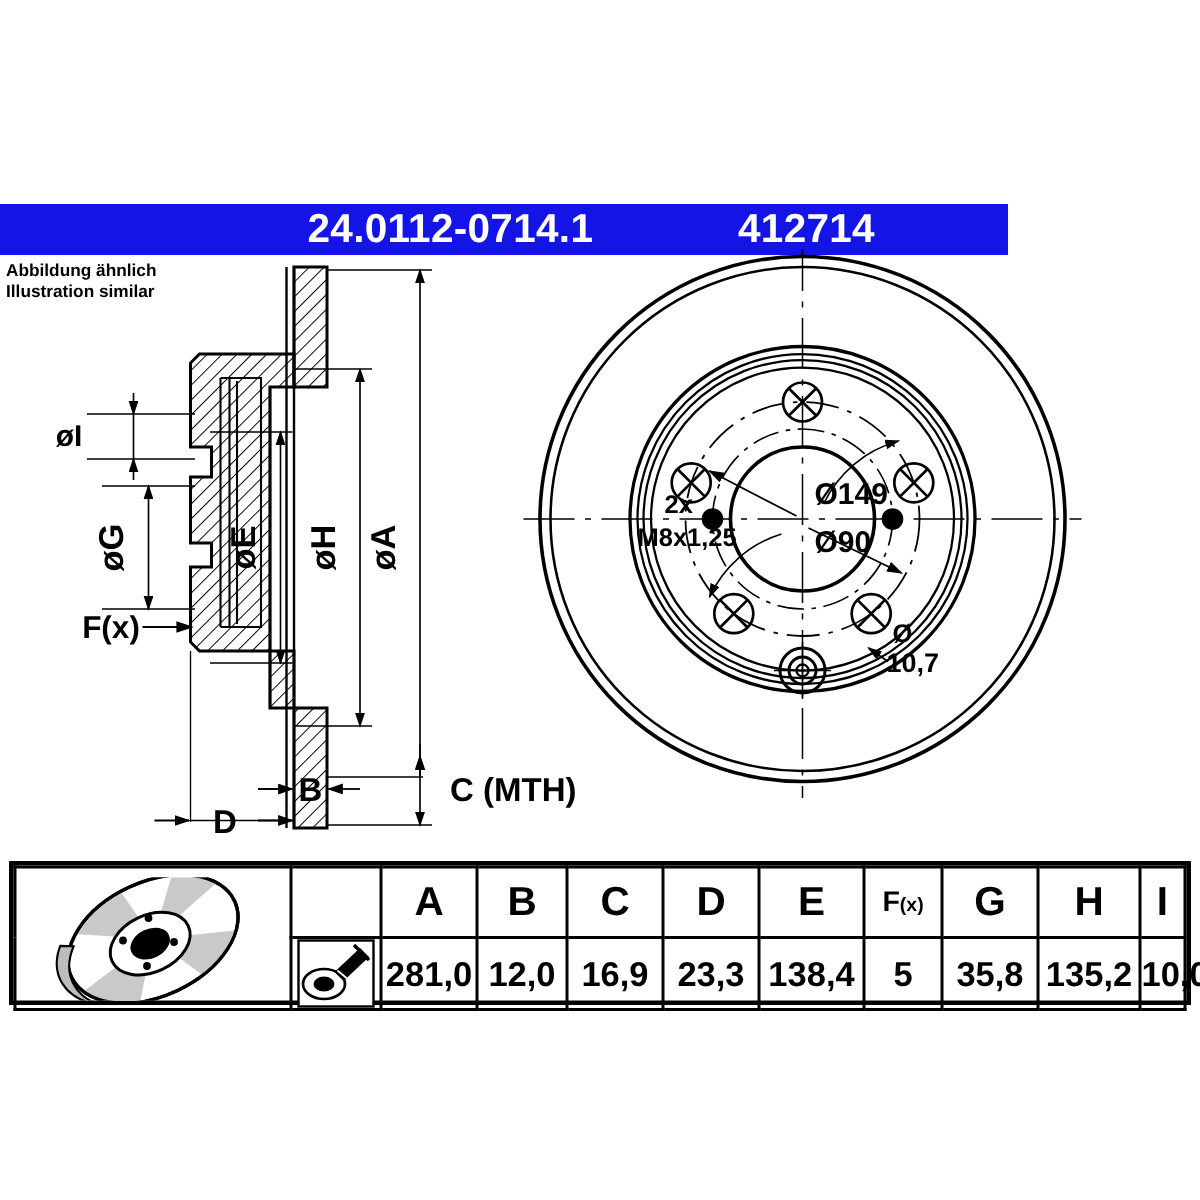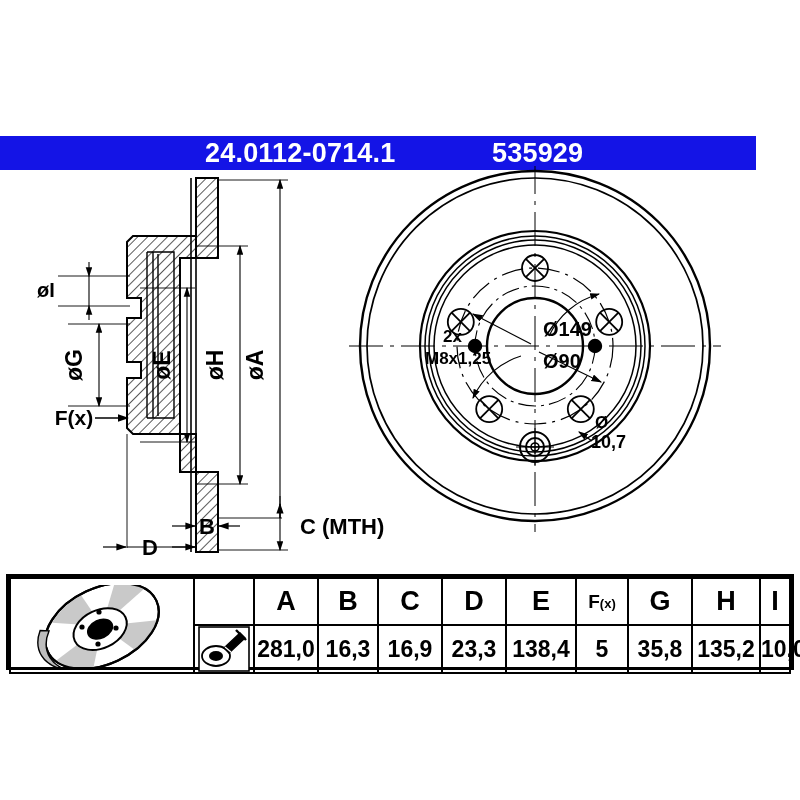--- a/index.html
+++ b/index.html
@@ -1,20 +1,20 @@
 <!DOCTYPE html>
 <html><head>
 <meta charset="utf-8">
 <style>
   html,body{margin:0;padding:0;background:#ffffff;}
   body{width:800px;height:800px;position:relative;font-family:"Liberation Sans",sans-serif;overflow:hidden;}
   #page{position:absolute;left:0;top:0;width:800px;height:800px;background:#fff;}
 
   
-  .blue-band{position:absolute;left:0;top:136px;width:756px;height:34px;background:#1414e6;}
+  .blue-band{position:absolute;left:0;top:136px;width:672px;height:34px;background:#1414e6;}
   .blue-band .hdr-txt{position:absolute;top:50%;transform:translateY(-50%);
        color:#fff;font-weight:bold;font-size:27px;letter-spacing:.2px;white-space:nowrap;
        font-family:"Liberation Sans",sans-serif;}
   #hdr-part{left:205px;}
   #hdr-code{left:492px;}
 
   
   .note{position:absolute;left:4px;top:174px;font-size:11.5px;font-weight:bold;color:#000;line-height:14px;}
   .note div{white-space:nowrap;}
 
@@ -37,23 +37,27 @@
   .no-bottom{border-bottom:none;}
   .icon-wrap{display:flex;align-items:center;justify-content:center;width:100%;height:100%;}
 </style>
 </head>
 <body>
 
 <div id="page">
 
   <div class="blue-band">
     <span class="hdr-txt" id="hdr-part">24.0112-0714.1</span>
-    <span class="hdr-txt" id="hdr-code">535929</span>
+    <span class="hdr-txt" id="hdr-code">412714</span>
   </div>
 
+  <div class="note">
+    <div>Abbildung ähnlich</div>
+    <div>Illustration similar</div>
+  </div>
 
   <svg id="draw" viewBox="0 0 800 400">
     <defs>
       <pattern id="hatch" width="7" height="7" patternTransform="rotate(45)" patternUnits="userSpaceOnUse">
         <line x1="0" y1="0" x2="0" y2="7" stroke="#000" stroke-width="1.3"></line>
       </pattern>
       <marker id="ah" markerWidth="9" markerHeight="9" refX="8" refY="3" orient="auto" markerUnits="strokeWidth">
         <path d="M0,0 L9,3 L0,6 z" fill="#000"></path>
       </marker>
       <marker id="ahr" markerWidth="9" markerHeight="9" refX="1" refY="3" orient="auto" markerUnits="strokeWidth">
@@ -252,21 +256,21 @@
               <rect x="1" y="1" width="50" height="44" fill="#fff" stroke="#000" stroke-width="1.6"></rect>
               <ellipse cx="18" cy="30" rx="14" ry="10" fill="#fff" stroke="#000" stroke-width="1.8"></ellipse>
               <ellipse cx="18" cy="30" rx="7" ry="5" fill="#000"></ellipse>
               <path d="M26,22 L42,7 L47,12 L31,27 Z" fill="#000" stroke="#000" stroke-width="1.4"></path>
               <path d="M38,4 L48,14" stroke="#000" stroke-width="2.4" fill="none"></path>
               <path d="M27,21 L33,26" stroke="#fff" stroke-width="1.2" fill="none"></path>
             </svg>
           </div>
         </td>
         <td class="val-cell">281,0</td>
-        <td class="val-cell">16,3</td>
+        <td class="val-cell">12,0</td>
         <td class="val-cell">16,9</td>
         <td class="val-cell">23,3</td>
         <td class="val-cell">138,4</td>
         <td class="val-cell">5</td>
         <td class="val-cell">35,8</td>
         <td class="val-cell">135,2</td>
         <td class="val-cell">10,0</td>
       </tr>
     </tbody>
       </table>

